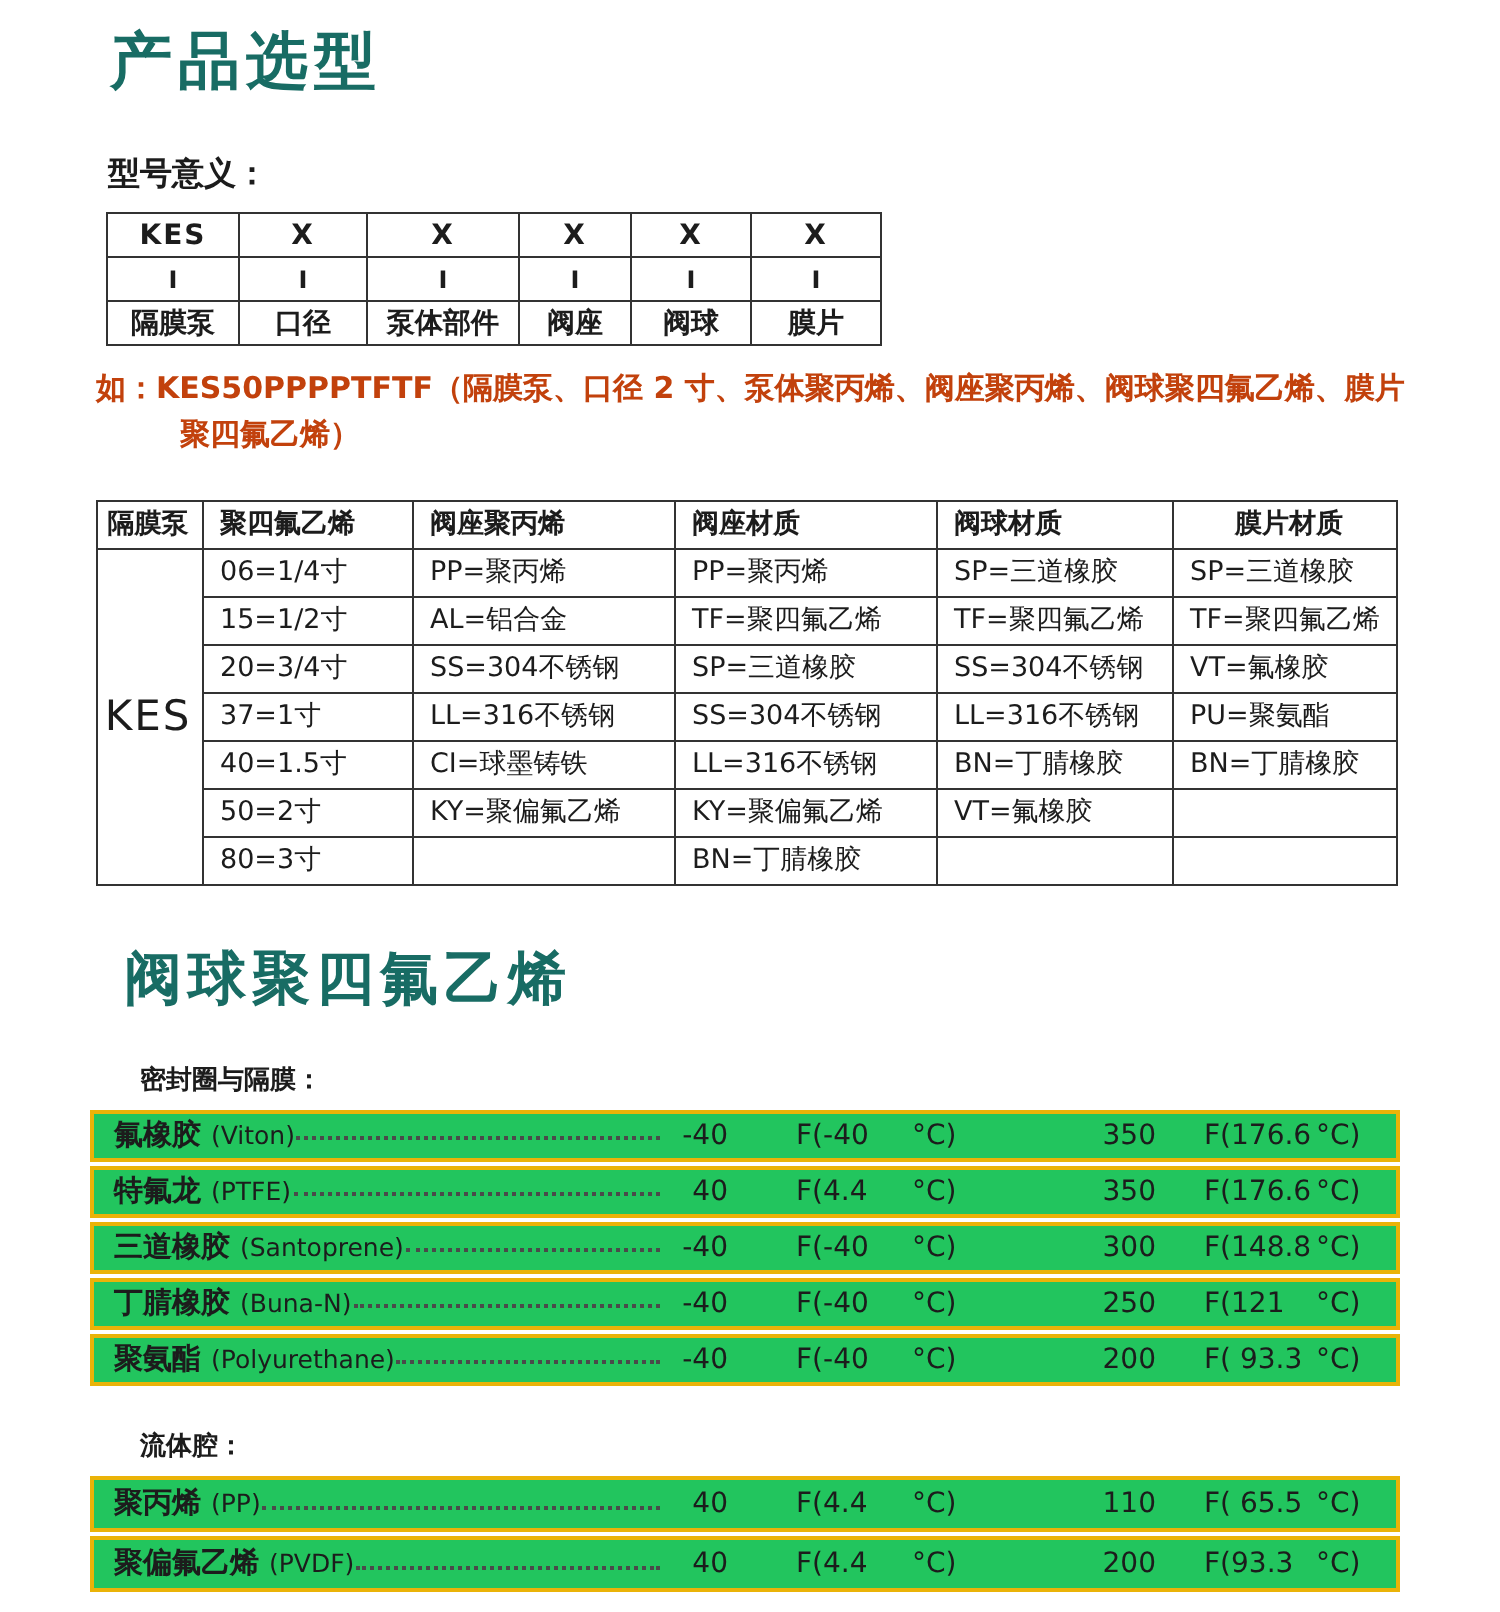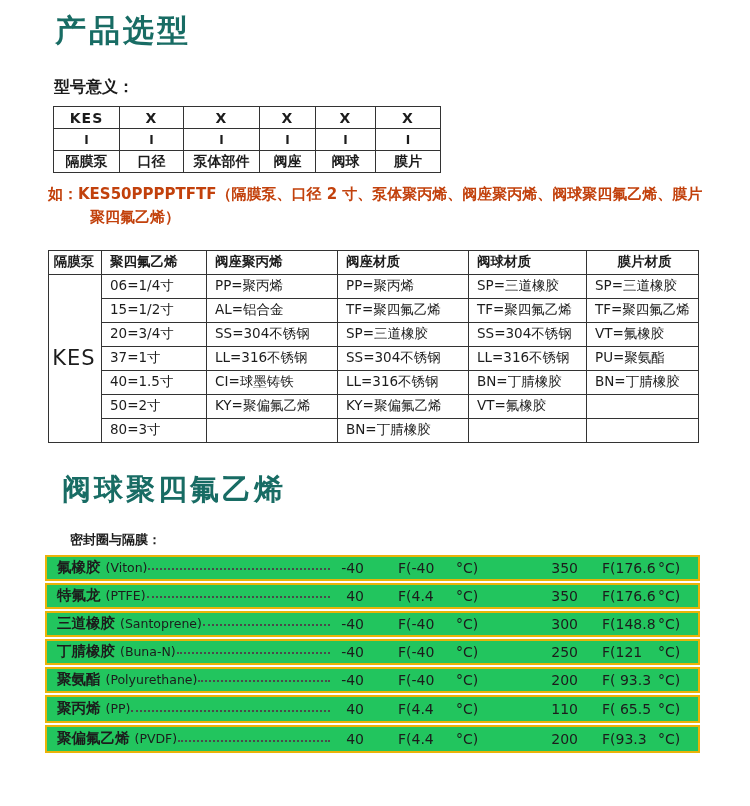--- a/index.html
+++ b/index.html
@@ -252,20 +252,21 @@
     <span class="t-leader"></span>
     <span class="t-num t-min">-40</span>
     <span class="t-num t-minp">F(-40</span>
     <span class="t-num t-minu">°C)</span>
     <span class="t-num t-max">200</span>
     <span class="t-num t-maxp">F( 93.3</span>
     <span class="t-num t-maxu">°C)</span>
   </div>
 </div>
 
+  <div class="temp-label">流体腔：</div>
   <div class="temp-table fluid" id="fluid-table">
   <div class="temp-row">
     <span class="t-cn">聚丙烯</span>
     <span class="t-en">(PP)</span>
     <span class="t-leader"></span>
     <span class="t-num t-min">40</span>
     <span class="t-num t-minp">F(4.4</span>
     <span class="t-num t-minu">°C)</span>
     <span class="t-num t-max">110</span>
     <span class="t-num t-maxp">F( 65.5</span>

